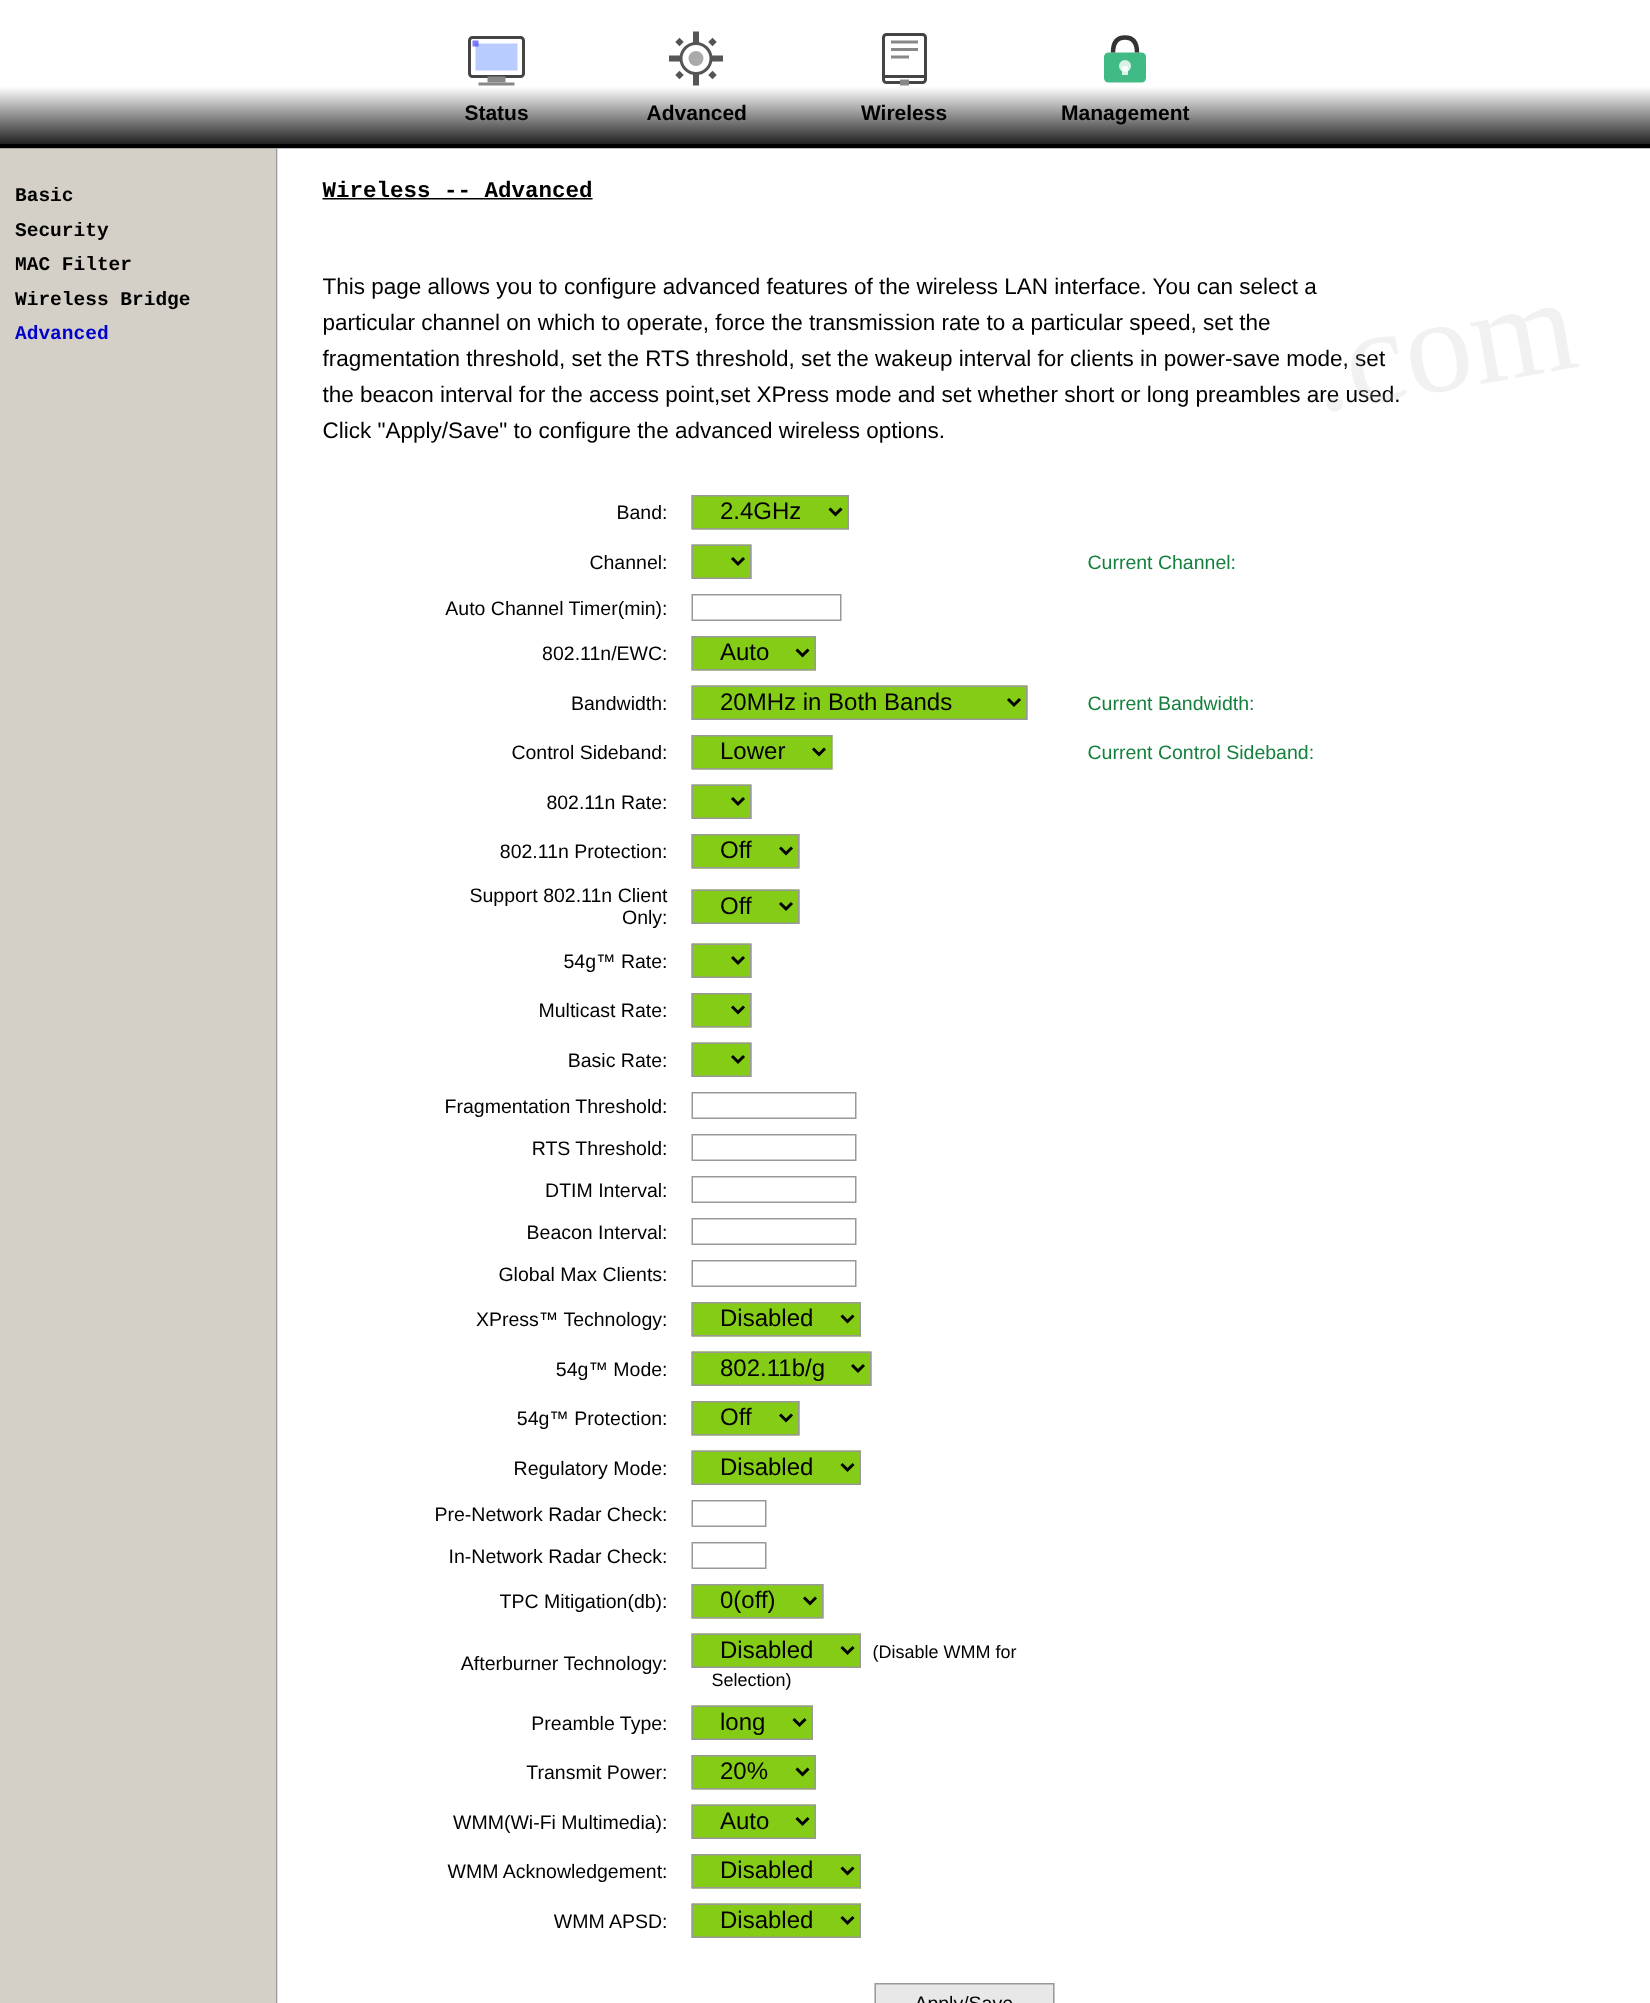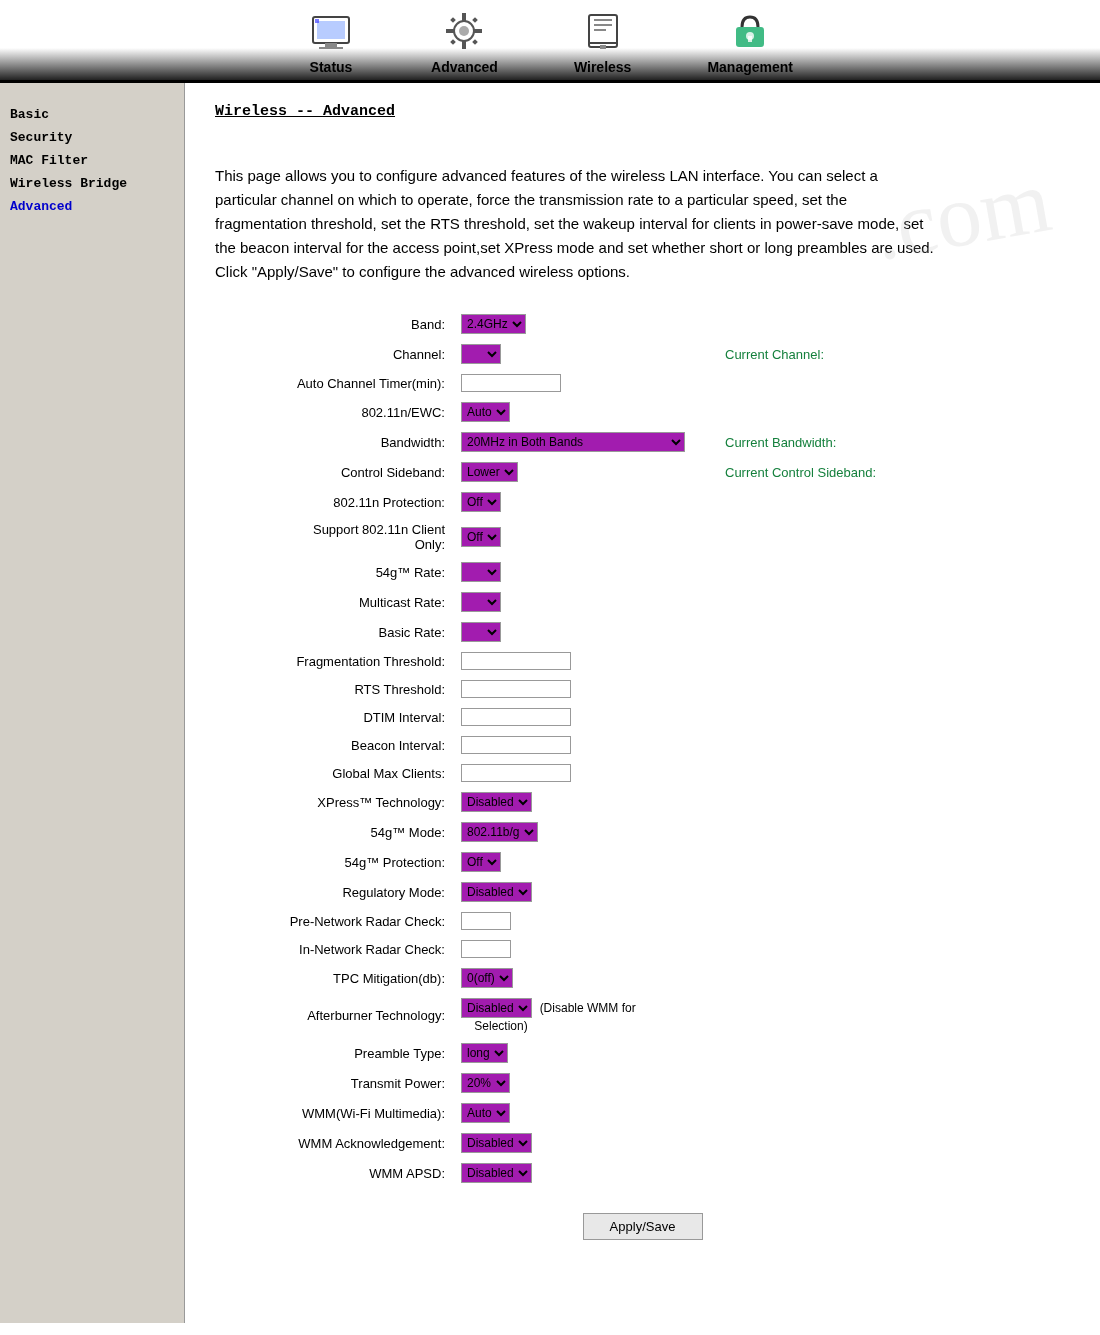--- a/index.html
+++ b/index.html
@@ -7,21 +7,21 @@
 
     
     .header {
       background: linear-gradient(to bottom, #fff 60%, #222 100%);
       border-bottom: 3px solid #000;
       display: flex;
       justify-content: center;
       align-items: center;
       padding: 10px 0 8px 0;
       gap: 76px;
-      height: 83px;
+      height: 99px;
     }
     .nav-item {
       display: flex;
       flex-direction: column;
       align-items: center;
       cursor: pointer;
       text-decoration: none;
       color: #000;
       font-size: 14px;
       font-weight: bold;
@@ -105,23 +105,23 @@
       width: 260px;
     }
     .form-table tr td:nth-child(3) {
       font-size: 13px;
       color: #15803d;
       padding-left: 10px;
     }
 
     select {
       border: 1px solid #999;
-      background: #a21caf;
-      font-size: 12px;
-      padding: 1px 1px;
+      background: #84cc16;
+      font-size: 16px;
+      padding: 1px 14px;
       cursor: pointer;
     }
     input[type="text"] {
       border: 1px solid #999;
       font-size: 12px;
       padding: 1px 3px;
       width: 100px;
     }
 
     .apply-btn {
@@ -276,20 +276,29 @@
           <tr>
             <td>Control Sideband:</td>
             <td>
               <select>
                 <option>Lower</option>
               </select>
             </td>
             <td>Current Control Sideband:</td>
           </tr>
 
+          <tr>
+            <td>802.11n Rate:</td>
+            <td>
+              <select style="width:40px;">
+                <option></option>
+              </select>
+            </td>
+            <td></td>
+          </tr>
 
           <tr>
             <td>802.11n Protection:</td>
             <td>
               <select>
                 <option>Off</option>
               </select>
             </td>
             <td></td>
           </tr>

